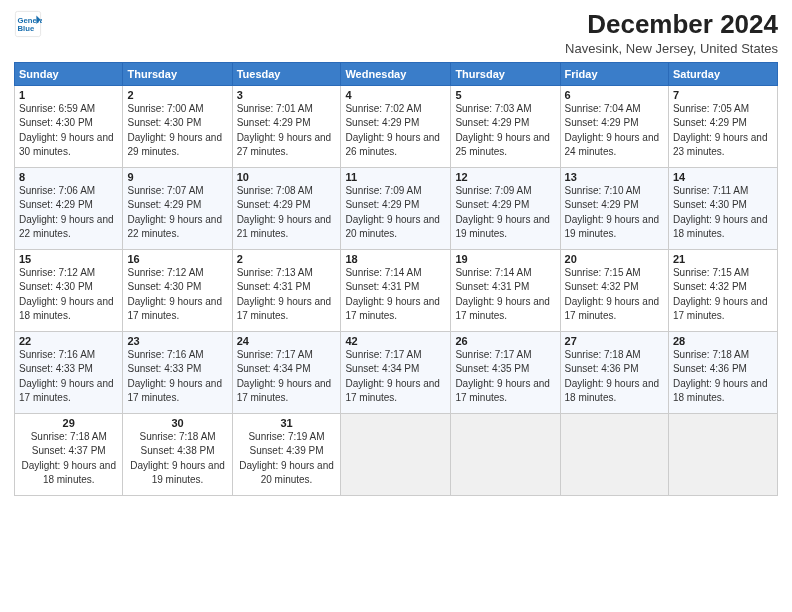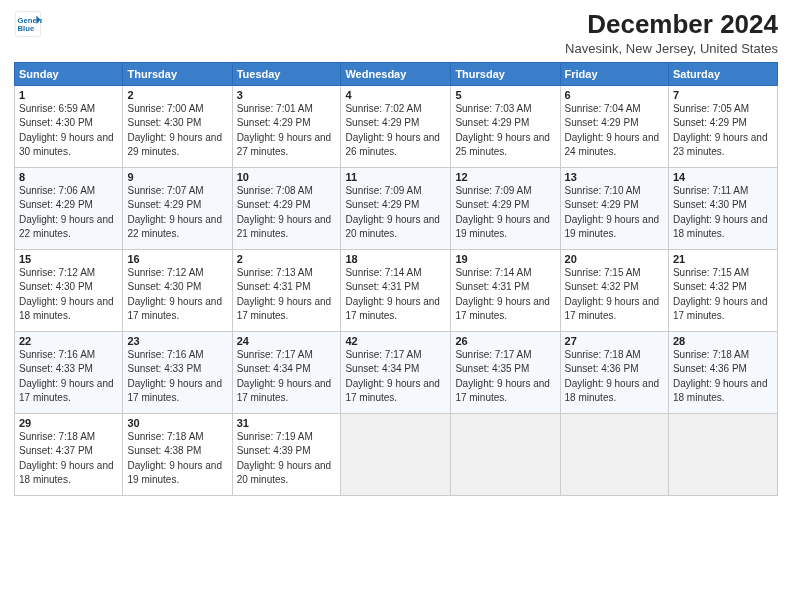--- a/index.html
+++ b/index.html
@@ -81,20 +81,21 @@
     .day-info {
       font-size: 10px;
       color: #333;
       line-height: 1.45;
     }
     .empty-cell {
       background: #f0f0f0 !important;
     }
     .last-row td {
       height: 68px;
+      text-align: center;
     }
   </style>
 </head>
 <body>
 
 <div class="page">
   <div class="header">
     <div class="logo">
       <svg class="logo-icon" viewBox="0 0 40 40">
         <rect x="2" y="2" width="36" height="36" rx="3" fill="#fff" stroke="#ddd" stroke-width="1"></rect>

